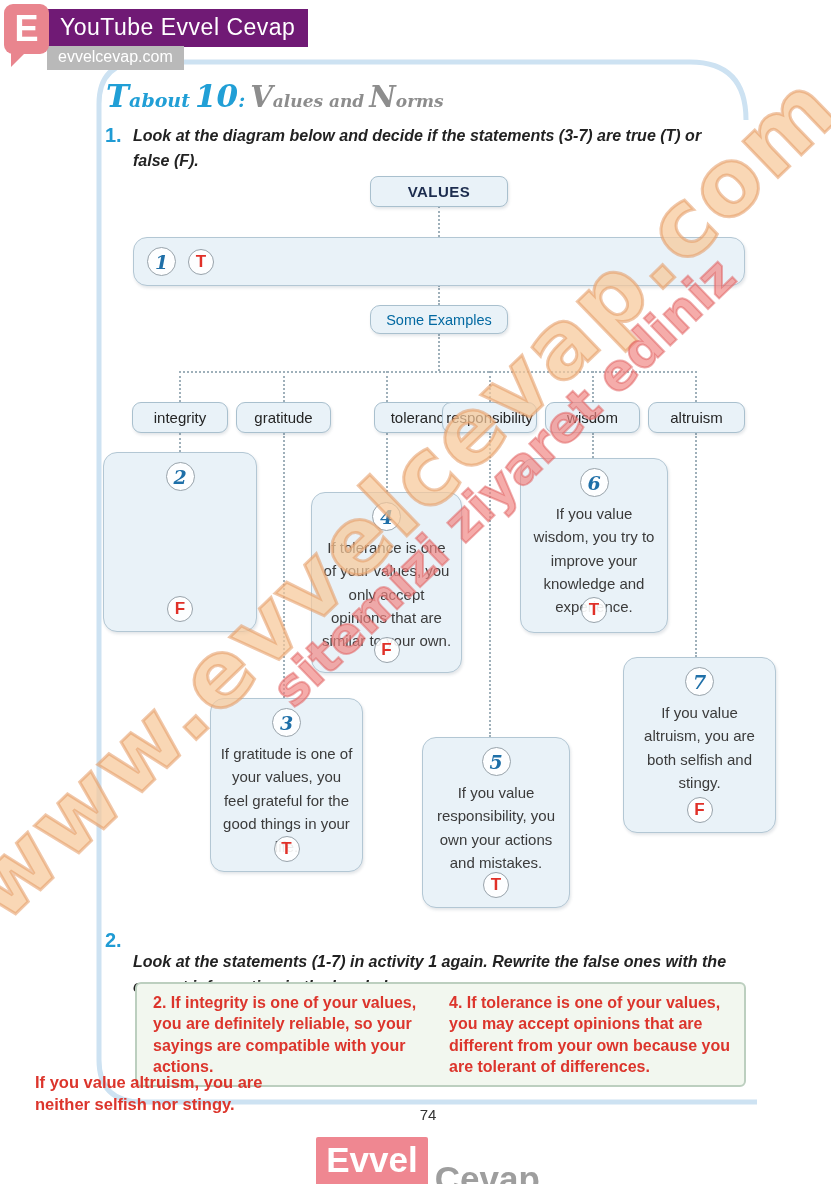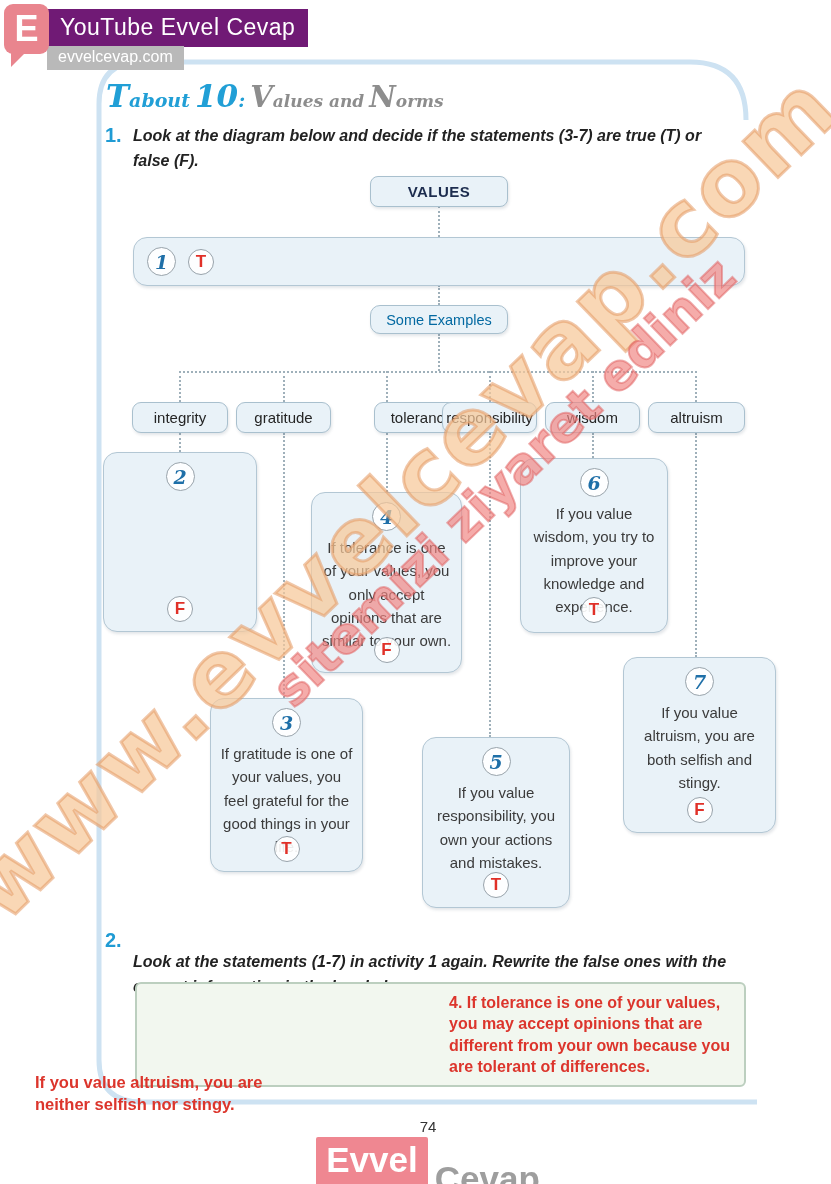--- a/index.html
+++ b/index.html
@@ -61,21 +61,21 @@
   .ansbox { position:absolute; left:135px; top:982px; width:611px; height:105px;
     background:#f2f7ef; border:2px solid #bccfbf; border-radius:6px; z-index:2; }
   .red-txt { color:#dc352c; font-weight:bold; font-size:16px; line-height:1.33; }
   .ans-left  { position:absolute; left:16px; top:8px; width:292px; }
   .ans-right { position:absolute; left:312px; top:8px; width:290px; }
   .ans-over  { position:absolute; left:35px; top:1072px; width:280px; z-index:6;
     font-size:16.5px; }
 
   
   .pagenum { position:absolute; left:99px; top:1106px; width:658px; text-align:center;
-    font-size:15px; color:#333; z-index:2;margin-top:12px; }
+    font-size:15px; color:#333; z-index:2; }
   .flogo { position:absolute; left:99px; top:1124px; width:658px; display:flex;
     align-items:center; justify-content:center; gap:7px; z-index:2; }
   .flogo .evvel { position:relative; background:#ef8791; color:#fff; font-weight:bold;
     font-size:35px; padding:3px 10px 6px; border-radius:2px; }
   .flogo .evvel::after { content:""; position:absolute; left:9px; bottom:-12px;
     border:9px solid transparent; border-top-color:#ef8791; border-left-color:#ef8791; }
   .flogo .cevap { color:#9e9e9e; font-weight:bold; font-size:35px;margin-top:35px; }
 
   
   .wm { position:absolute; left:-160px; top:462px; width:1100px; z-index:5;
@@ -174,20 +174,21 @@
 <div class="sbox vbox" style="left:623px; top:657px; width:153px; height:176px;">
   <span class="circ numc">7</span>
   <span class="stext">If you value altruism, you are both selfish and stingy.</span>
   <span class="circ ansc ans-bottom">F</span>
 </div>
 
 <div class="act-num" style="left:105px; top:929px;">2.</div>
 <div class="act-txt" style="left:133px; top:929px; width:614px;margin-top:21px;">Look at the statements (1-7) in activity 1 again. Rewrite the false ones with the correct information in the box below.</div>
 
 <div class="ansbox">
+  <div class="red-txt ans-left">2. If integrity is one of your values, you are definitely reliable, so your sayings are compatible with your actions.</div>
   <div class="red-txt ans-right">4. If tolerance is one of your values, you may accept opinions that are different from your own because you are tolerant of differences.</div>
 </div>
 <div class="red-txt ans-over">If you value altruism, you are neither selfish nor stingy.</div>
 
 <div class="pagenum">74</div>
 <div class="flogo">
   <span class="evvel">Evvel</span>
   <span class="cevap">Cevap</span>
 </div>
 

